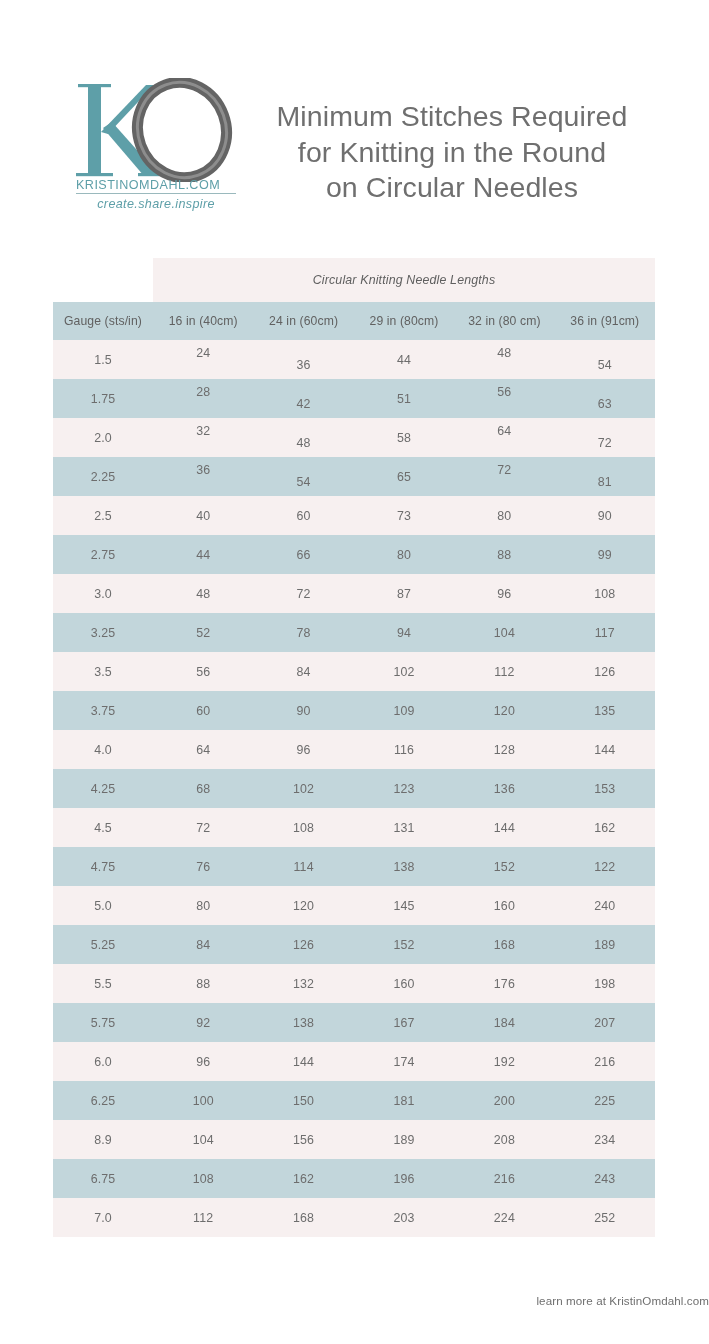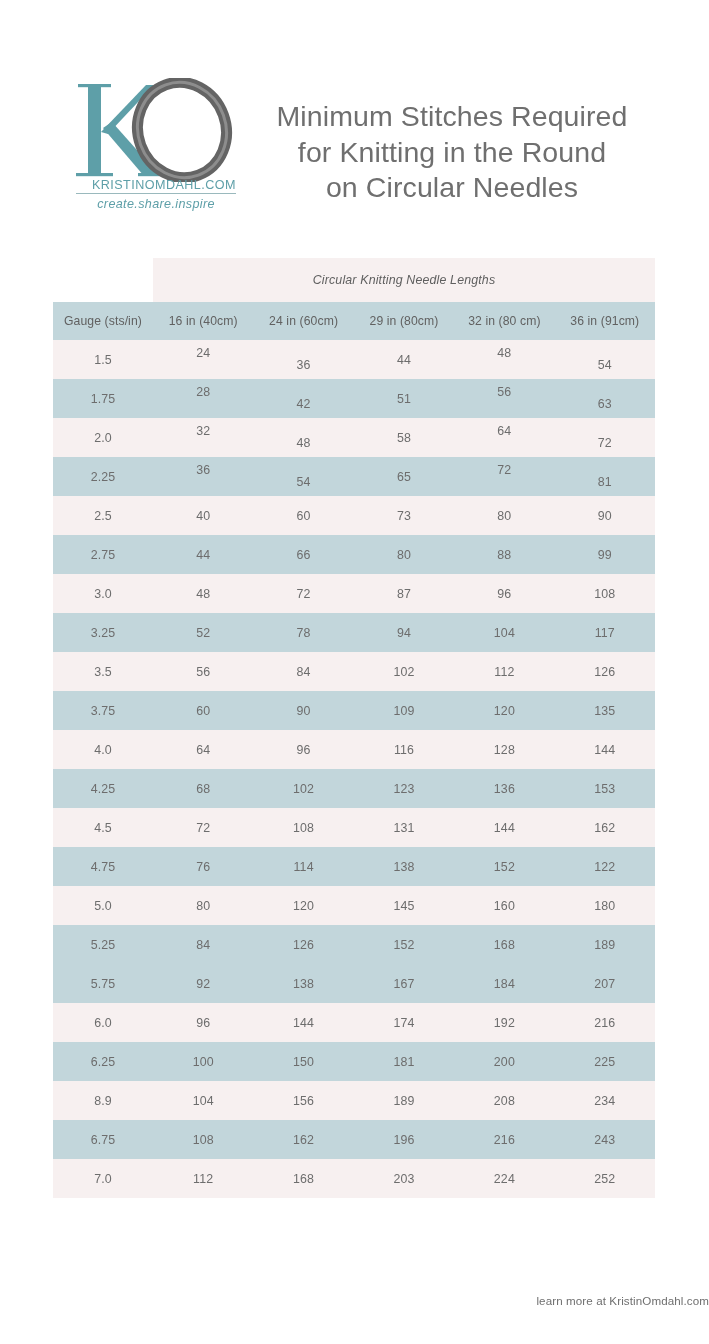--- a/index.html
+++ b/index.html
@@ -43,21 +43,21 @@
   .brand-mark svg {
     display: block;
     width: 168px;
     height: 104px;
   }
   .brand-domain {
     position: absolute;
     left: 4px;
     top: 100px;
     width: 160px;
-    text-align: right;
+    text-align: left;
     font-size: 12.6px;
     letter-spacing: 0.45px;
     color: #5e9fa8;
     border-bottom: 1px solid #9ab9bd;
     padding-bottom: 1px;
     white-space: nowrap;
   }
   .brand-tagline {
     position: absolute;
     left: 4px;
@@ -336,30 +336,38 @@
         <td>138</td>
         <td>152</td>
         <td>122</td>
       </tr>
       <tr class="data-row odd">
         <td>5.0</td>
         <td>80</td>
         <td>120</td>
         <td>145</td>
         <td>160</td>
-        <td>180</td>
+        <td>240</td>
       </tr>
       <tr class="data-row even">
         <td>5.25</td>
         <td>84</td>
         <td>126</td>
         <td>152</td>
         <td>168</td>
         <td>189</td>
       </tr>
+      <tr class="data-row odd">
+        <td>5.5</td>
+        <td>88</td>
+        <td>132</td>
+        <td>160</td>
+        <td>176</td>
+        <td>198</td>
+      </tr>
       <tr class="data-row even">
         <td>5.75</td>
         <td>92</td>
         <td>138</td>
         <td>167</td>
         <td>184</td>
         <td>207</td>
       </tr>
       <tr class="data-row odd">
         <td>6.0</td>

